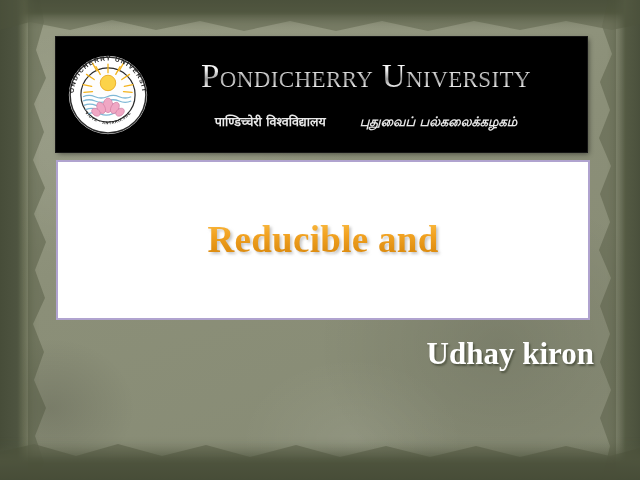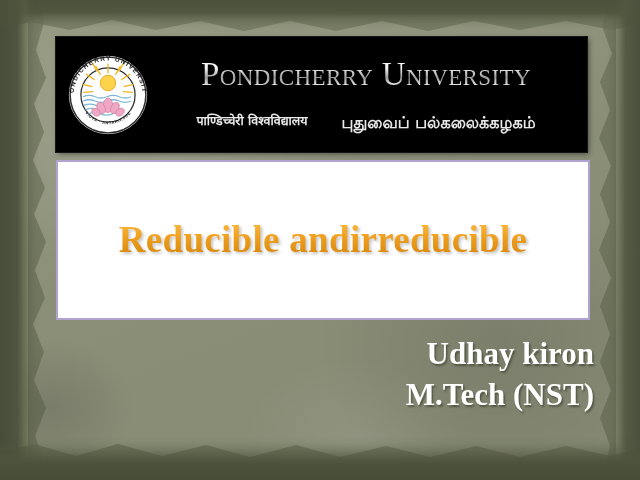--- a/index.html
+++ b/index.html
@@ -109,21 +109,22 @@
     white-space: nowrap;
   }
   .sub-hi {
     font-family: "DejaVu Sans", sans-serif;
     font-weight: 700;
     font-size: 12.5px;
   }
   .sub-ta {
     font-family: "DejaVu Sans", sans-serif;
     font-weight: 700;
-    font-size: 16px;
+    font-size: 13px;
+    font-style: italic;
   }
 
   
   #title-box {
     position: absolute;
     left: 56px;
     top: 160px;
     width: 534px;
     height: 160px;
     background: #ffffff;
@@ -243,21 +244,19 @@
       <div id="uni-name">Pondicherry University</div>
       <div id="uni-sub">
         <span class="sub-hi">पाण्डिच्चेरी विश्वविद्यालय</span>
         <span class="sub-ta">புதுவைப் பல்கலைக்கழகம்</span>
       </div>
     </div>
   </div>
 
   <div id="title-box">
     <div class="title-line">Reducible and</div>
-    <div class="title-line">irreducible</div>
   </div>
 
   <div id="author-block">
     <div class="author-line">Udhay kiron</div>
-    <div class="author-line">M.Tech (NST)</div>
   </div>
 
 </div>
 
 </body></html>

